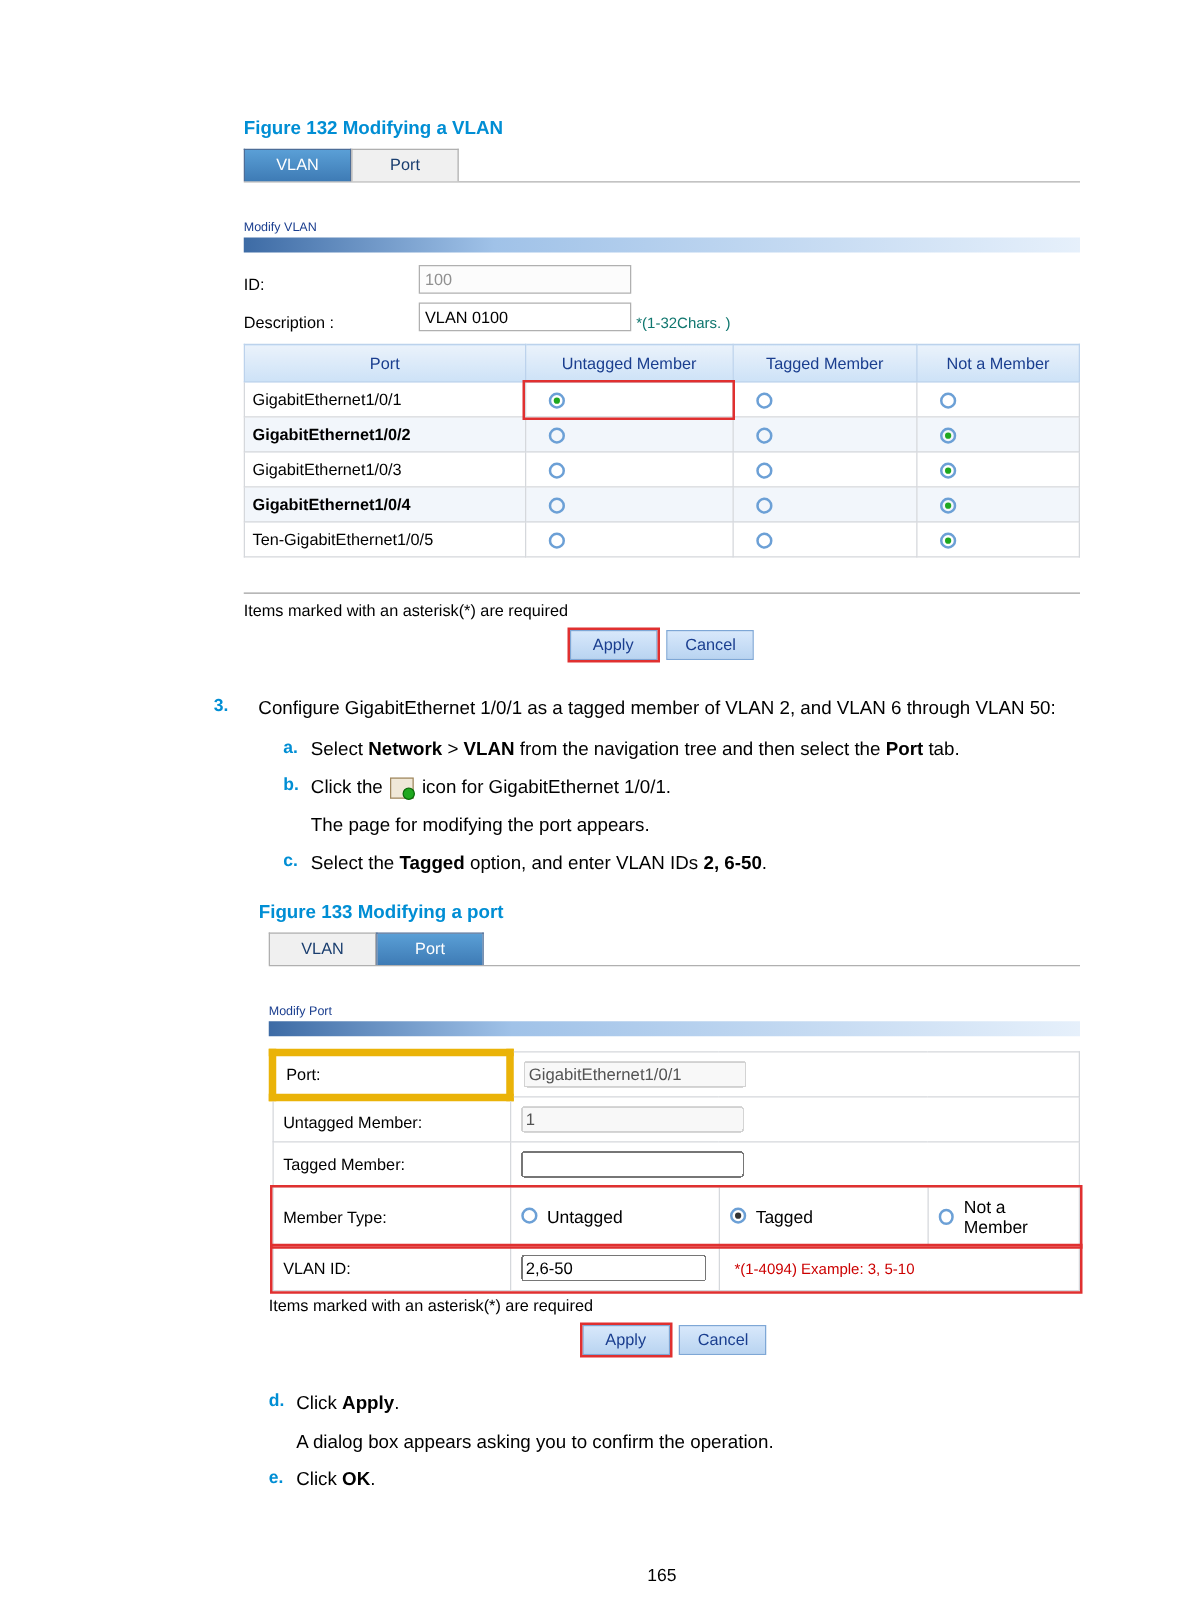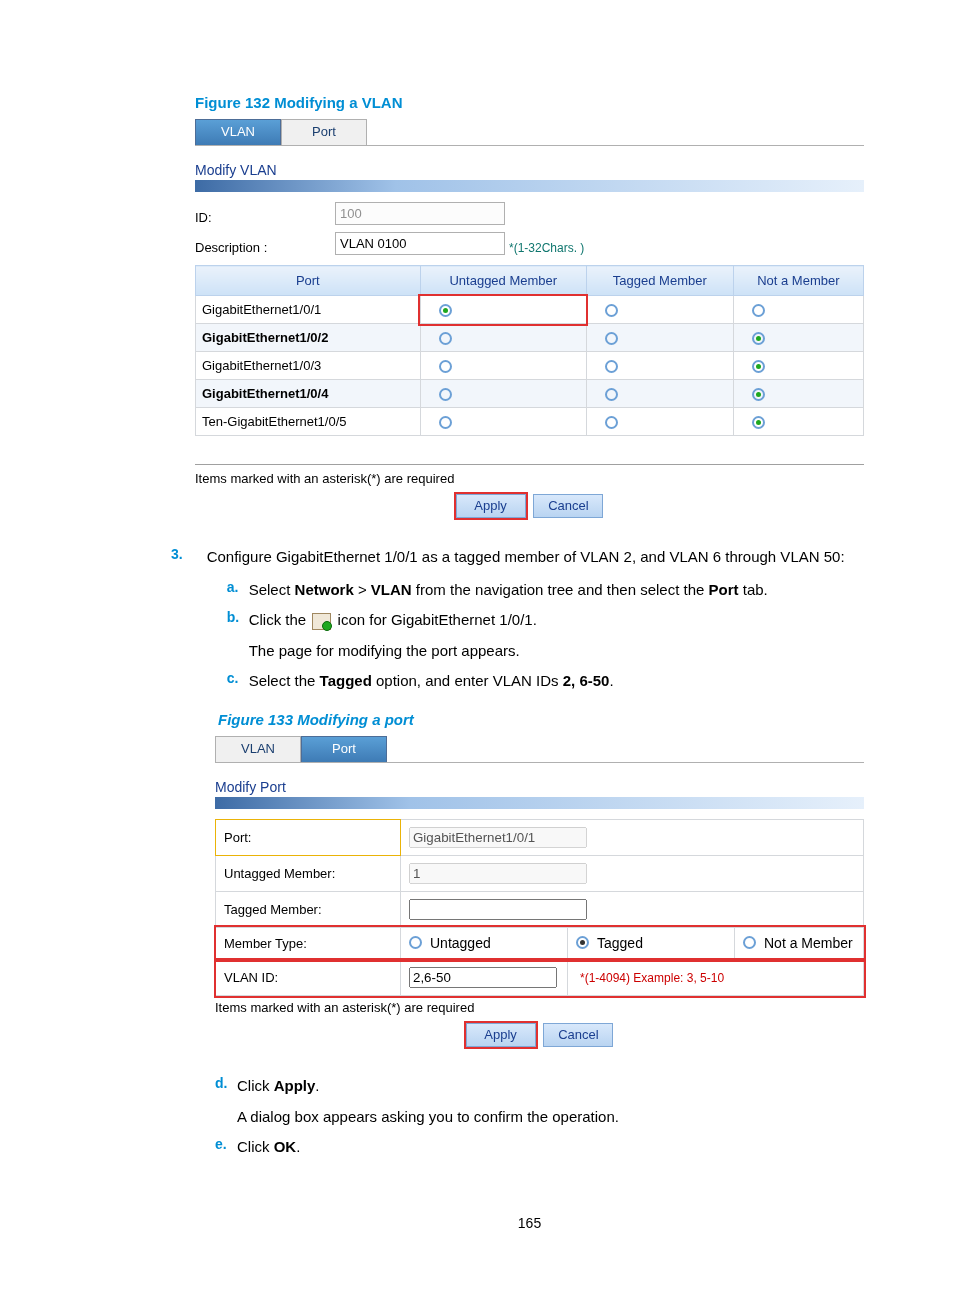--- a/index.html
+++ b/index.html
@@ -3,21 +3,21 @@
 <meta charset="utf-8">
 <style>
   html,body{margin:0;padding:0;background:#fff;}
   body{font-family:Arial,Helvetica,sans-serif;font-size:14px;color:#000;width:954px;}
   .page{padding:90px 90px 0 195px;}
   .fig-caption{color:#008ed4;font-weight:bold;margin:4px 0 8px 0;font-size:15px;}
   .tabbar{height:26px;border-bottom:1px solid #b0b0b0;font-size:13px;display:flex;}
   .tabbar>div{flex:0 0 84px;text-align:center;line-height:24px;}
   .tab-active{background:linear-gradient(#5a9fd6,#3e7bb5);color:#fff;border:1px solid #4d6d97;border-bottom:0;}
   .tab-inactive{background:#f0f0f0;color:#1a3e6f;border:1px solid #b0b0b0;border-bottom:0;}
-  .section-title{color:#1a3e8f;margin:16px 0 2px;font-size:14px;}
+  .section-title{color:#1a3e8f;margin:31px 0 2px;font-size:10px;}
   .section-rule{height:12px;background:linear-gradient(90deg,#3d6ba5 0,#a0c2e8 30%,#e6f0fb 100%);margin-bottom:10px;}
   .formrow{display:flex;align-items:flex-end;margin:7px 0;font-size:13px;}
   .formrow .lbl{width:140px;}
   .formrow input.textish{width:160px;background:#fff;border:1px solid #b0b0b0;height:21px;padding:0 4px;font-size:13px;font-family:inherit;color:#000;}
   .formrow input.textish[disabled]{color:#909090;background:#fcfcfc;}
   .starnote{color:#0f766e;font-size:12px;margin-left:4px;}
   table.porttable{border-collapse:collapse;width:100%;margin-top:10px;font-size:13px;}
   .porttable th{background:linear-gradient(#eaf2fb,#cde2f7);color:#1a3e8f;font-weight:normal;border:1px solid #bcd2ec;padding:7px 4px;text-align:center;}
   .porttable td{border:1px solid #d5d8dc;padding:6px 6px;text-align:left;}
   .porttable td.rcell{text-align:left;padding-left:18px;}
@@ -150,35 +150,35 @@
             <span class="sm">c.</span>
             <div class="bd">
               <span>Select the </span><b>Tagged</b><span> option, and enter VLAN IDs </span><b>2, 6-50</b><span>.</span>
             </div>
           </li>
         </ul>
       </div>
     </li>
   </ol>
 
-  <div class="fig-caption" style="margin-left:23px;margin-top:10px;font-style:italic;">Figure 133 Modifying a port</div>
+  <div class="fig-caption" style="margin-left:12px;margin-top:10px;">Figure 133 Modifying a port</div>
 
   <div style="margin-left:20px;">
     <div class="tabbar">
       <div class="tab-inactive">VLAN</div>
       <div class="tab-active">Port</div>
     </div>
 
     <div class="section-title">Modify Port</div>
     <div class="section-rule"></div>
 
     <table class="porttable2">
       <tbody>
           <tr>
-        <td style="width:168px;border:1px solid #eab308;">Port:</td>
+        <td style="width:168px;border:6px solid #eab308;">Port:</td>
         <td colspan="3" style="border:1px solid #d5d8dc;">
           <input class="textish" style="width: 170px;" disabled="" value="GigabitEthernet1/0/1">
         </td>
       </tr>
       <tr>
         <td>Untagged Member:</td>
         <td colspan="3"><input class="textish" style="width: 170px;" disabled="" value="1"></td>
       </tr>
       <tr>
         <td>Tagged Member:</td>

